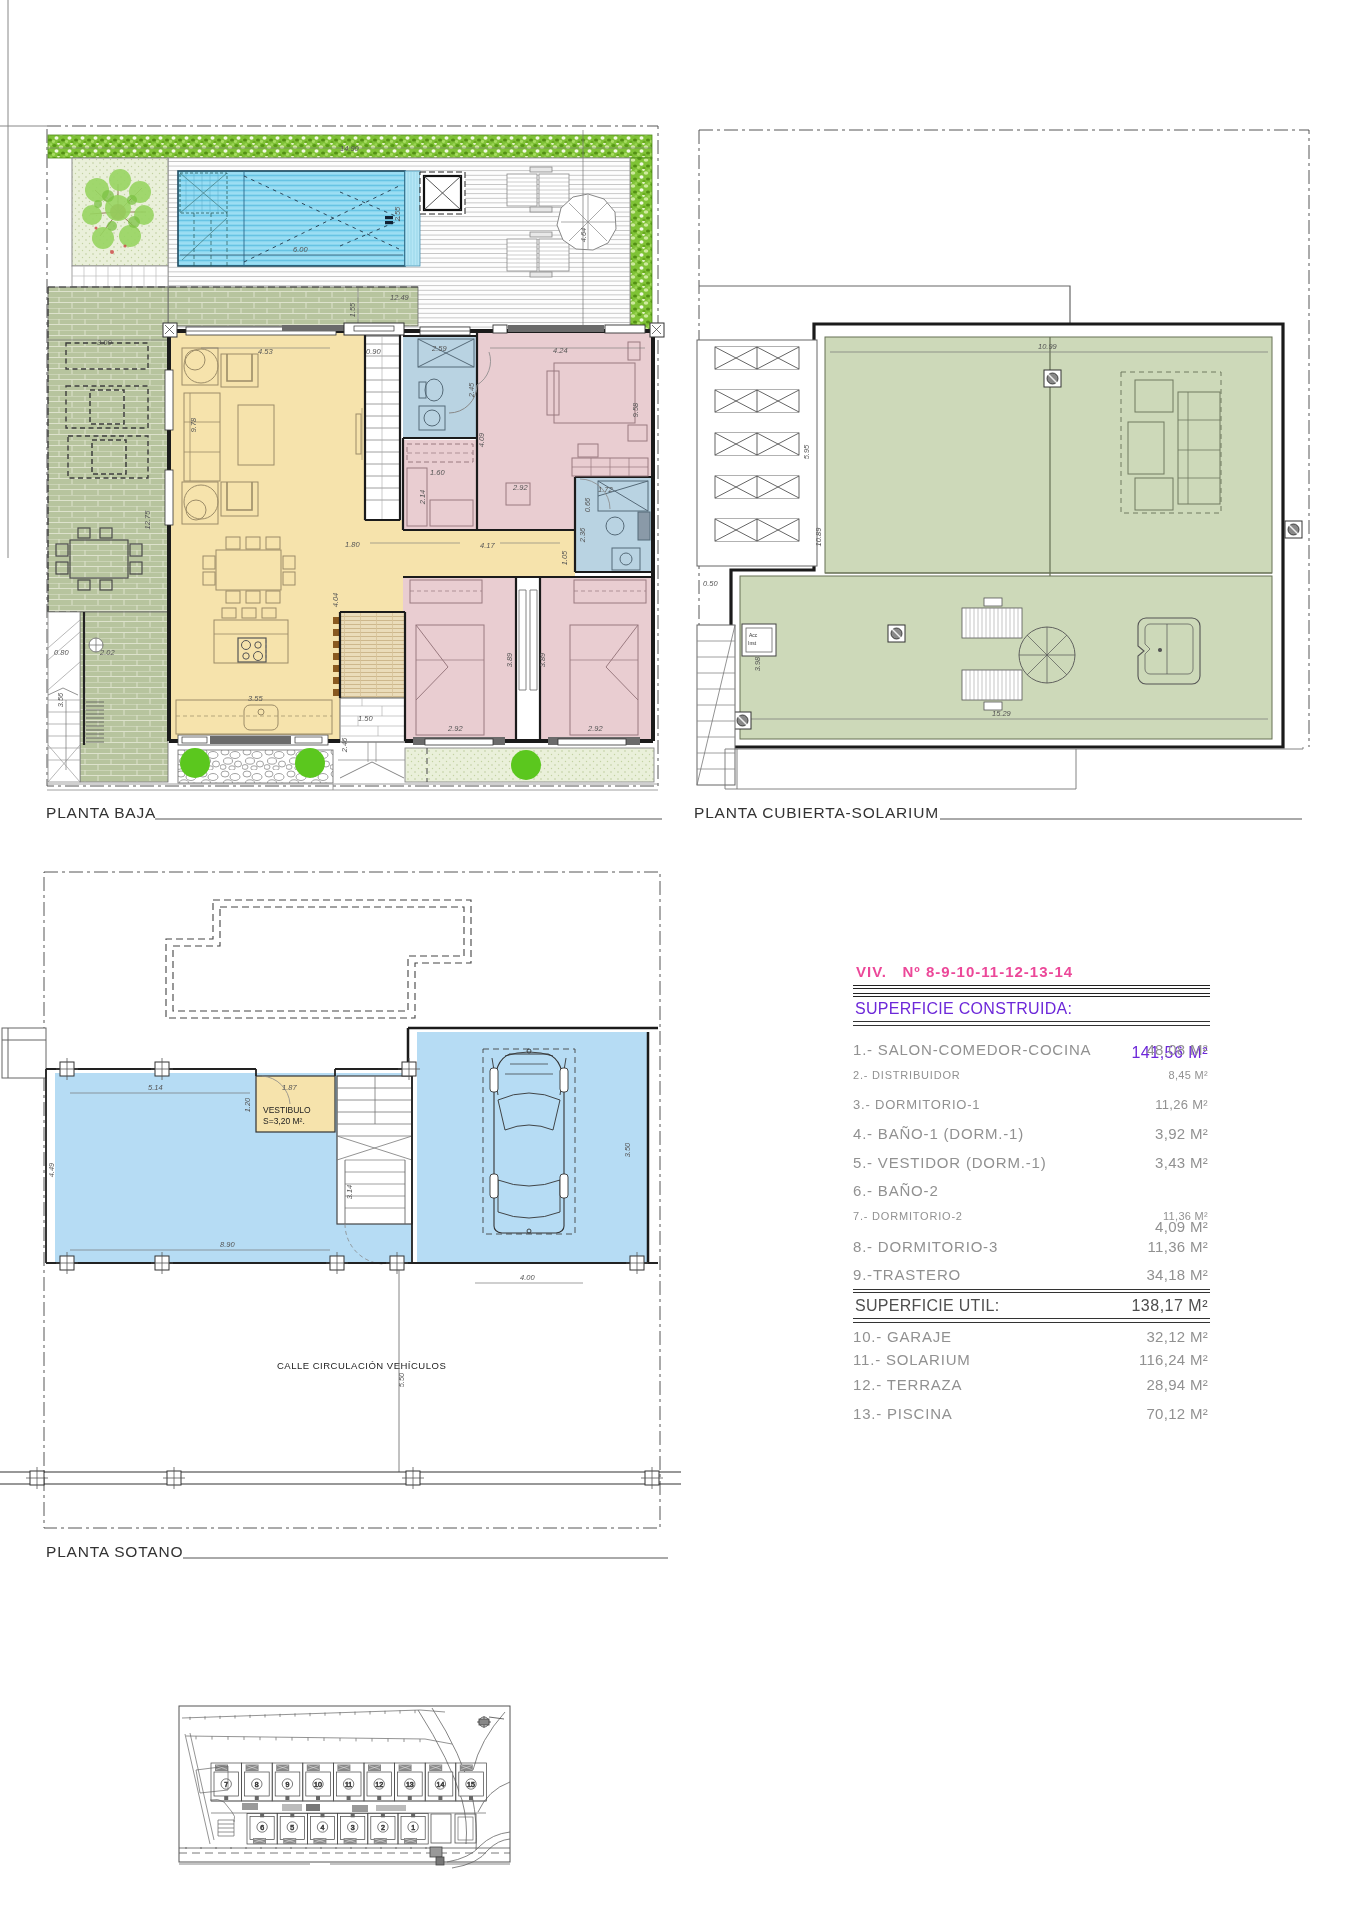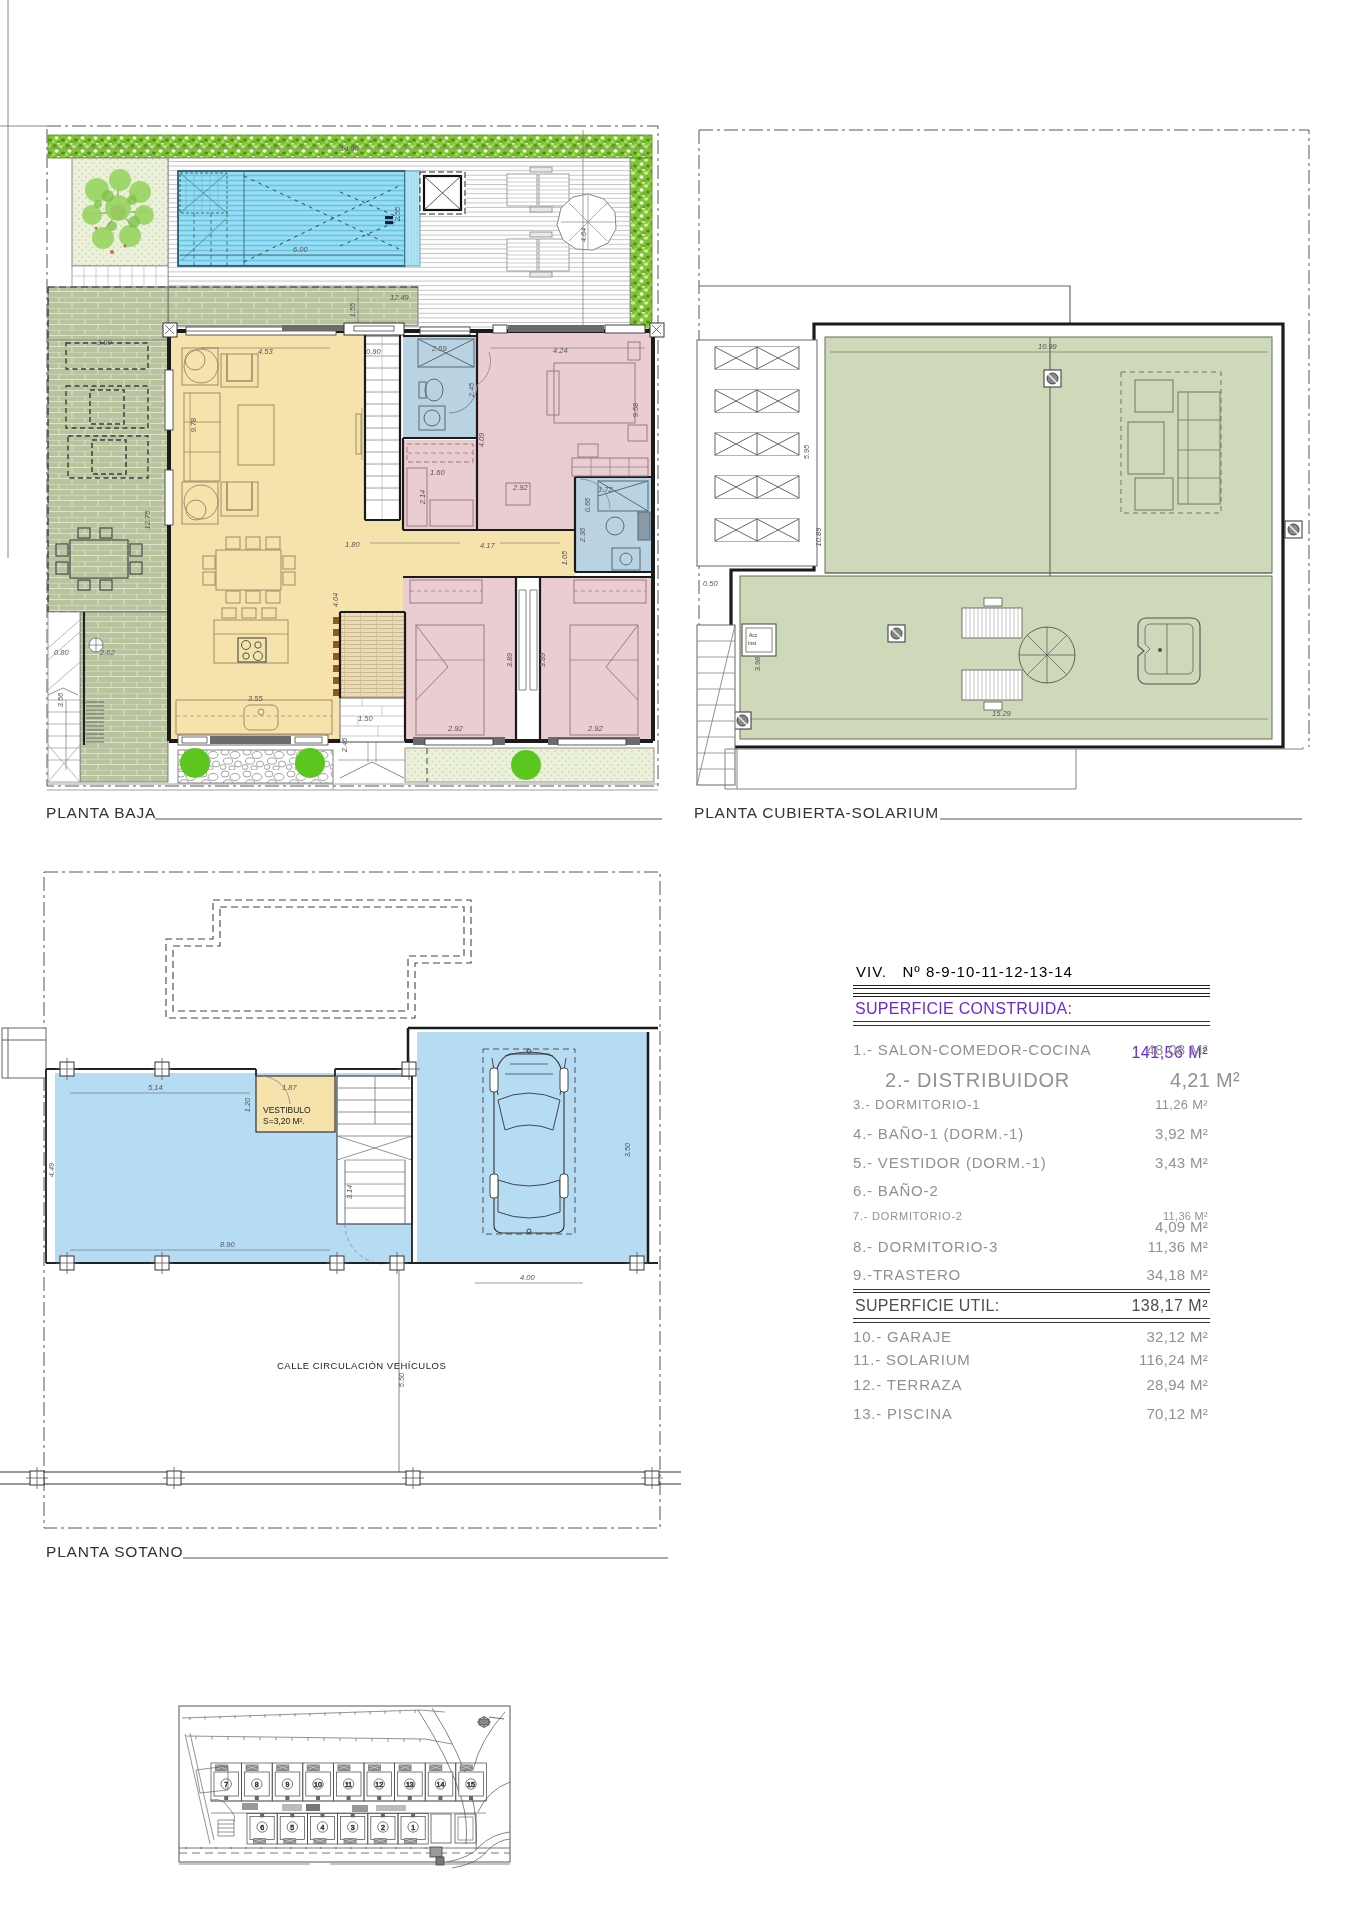--- a/index.html
+++ b/index.html
@@ -909,29 +909,29 @@
 <path d="M179,1864 H310 M330,1864 H510" stroke-width="0.7"></path>
 <path d="M186,1847 V1849 M201,1847 V1849 M216,1847 V1849 M231,1847 V1849 M246,1847 V1849 M261,1847 V1849 M276,1847 V1849 M291,1847 V1849 M306,1847 V1849 M321,1847 V1849 M336,1847 V1849 M351,1847 V1849 M366,1847 V1849 M381,1847 V1849 M396,1847 V1849 M411,1847 V1849 M426,1847 V1849"></path>
 <rect x="430" y="1847" width="12" height="10" fill="#999" stroke="#444"></rect>
 <rect x="436" y="1857" width="8" height="8" fill="#777" stroke="#444"></rect>
 </g>
 </g>
 </svg>
 
 <div id="areatable" style="position:absolute;left:853px;top:960px;width:357px;color:#919191;">
 
-<div style="position:absolute;top:3px;left:3px;width:354px;font-size:15px;font-weight:normal;color:#000000;letter-spacing:1px;">VIV. &nbsp;&nbsp;Nº 8-9-10-11-12-13-14</div>
+<div style="position:absolute;top:3px;left:3px;width:354px;font-size:15px;font-weight:bold;color:#ec4899;letter-spacing:1px;">VIV. &nbsp;&nbsp;Nº 8-9-10-11-12-13-14</div>
 <div style="position:absolute;top:24.5px;left:0;width:357px;border-top:1.4px solid #222;border-bottom:1.4px solid #222;height:2.2px;"></div>
 <div style="position:absolute;top:32.5px;left:0;width:357px;border-top:1.4px solid #222;border-bottom:1.4px solid #222;height:2.2px;"></div>
 
 <div style="position:absolute;top:40px;left:2px;width:353px;font-size:16px;color:#6d28d9;letter-spacing:0.3px;">SUPERFICIE CONSTRUIDA:<span style="float:right;letter-spacing:0.5px;margin-top:44px;">141,56 M²</span></div>
 <div style="position:absolute;top:61px;left:0;width:357px;border-top:1.3px solid #333;border-bottom:1.3px solid #333;height:2.6px;"></div>
 
 <div style="position:absolute;top:81px;left:0;width:355px;font-size:15px;letter-spacing:0.8px;">1.- SALON-COMEDOR-COCINA<span style="float:right;letter-spacing:0.3px;">48,08 M²</span></div>
-<div style="position:absolute;top:109px;left:0;width:355px;font-size:20px;letter-spacing:0.8px;margin-left:32px;">2.- DISTRIBUIDOR<span style="float:right;letter-spacing:0.3px;">4,21 M²</span></div>
+<div style="position:absolute;top:109px;left:0;width:355px;font-size:11px;letter-spacing:0.8px;">2.- DISTRIBUIDOR<span style="float:right;letter-spacing:0.3px;">8,45 M²</span></div>
 <div style="position:absolute;top:137px;left:0;width:355px;font-size:13px;letter-spacing:0.8px;">3.- DORMITORIO-1<span style="float:right;letter-spacing:0.3px;">11,26 M²</span></div>
 <div style="position:absolute;top:165px;left:0;width:355px;font-size:15px;letter-spacing:0.8px;">4.- BAÑO-1 (DORM.-1)<span style="float:right;letter-spacing:0.3px;">3,92 M²</span></div>
 <div style="position:absolute;top:194px;left:0;width:355px;font-size:15px;letter-spacing:0.8px;">5.- VESTIDOR (DORM.-1)<span style="float:right;letter-spacing:0.3px;">3,43 M²</span></div>
 <div style="position:absolute;top:222px;left:0;width:355px;font-size:15px;letter-spacing:0.8px;">6.- BAÑO-2<span style="float:right;letter-spacing:0.3px;margin-top:36px;">4,09 M²</span></div>
 <div style="position:absolute;top:250px;left:0;width:355px;font-size:11px;letter-spacing:0.8px;">7.- DORMITORIO-2<span style="float:right;letter-spacing:0.3px;">11,36 M²</span></div>
 <div style="position:absolute;top:278px;left:0;width:355px;font-size:15px;letter-spacing:0.8px;">8.- DORMITORIO-3<span style="float:right;letter-spacing:0.3px;">11,36 M²</span></div>
 <div style="position:absolute;top:306px;left:0;width:355px;font-size:15px;letter-spacing:0.8px;">9.-TRASTERO<span style="float:right;letter-spacing:0.3px;">34,18 M²</span></div>
 <div style="position:absolute;top:328.5px;left:0;width:357px;border-top:1.3px solid #333;border-bottom:1.3px solid #333;height:2.6px;"></div>
 
 <div style="position:absolute;top:337px;left:2px;width:353px;font-size:16px;color:#4e4e4e;letter-spacing:0.3px;">SUPERFICIE UTIL:<span style="float:right;letter-spacing:0.5px;">138,17 M²</span></div>

